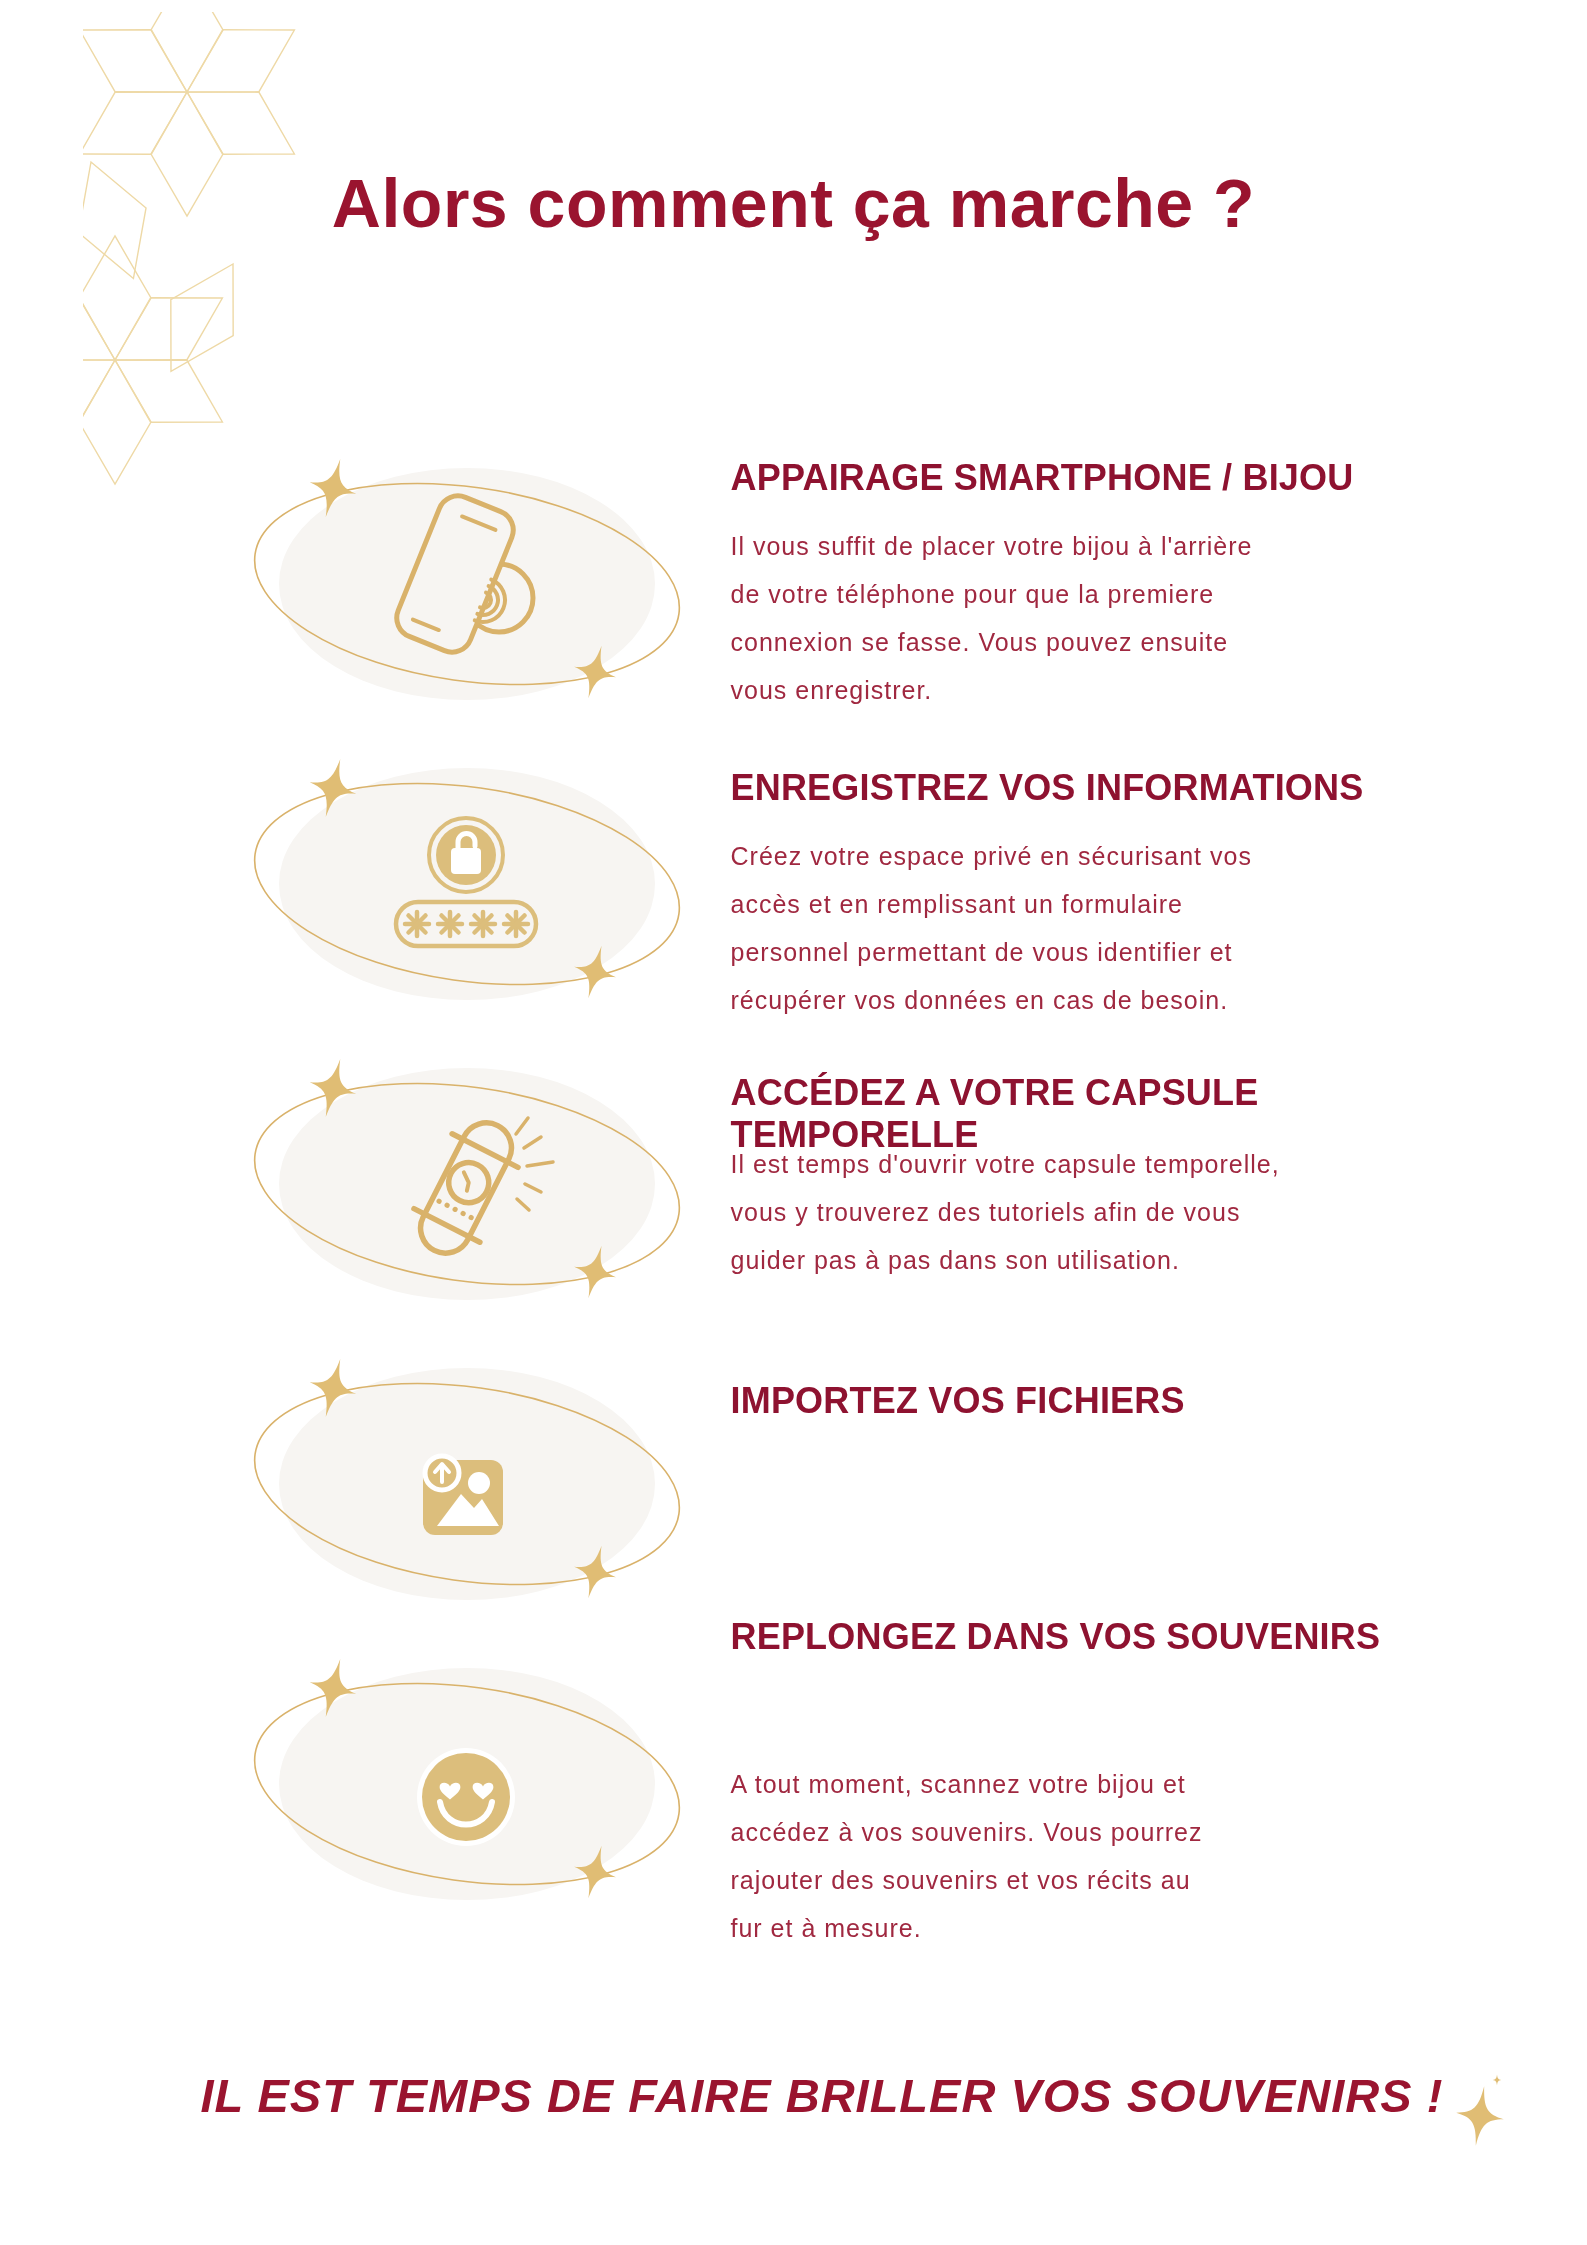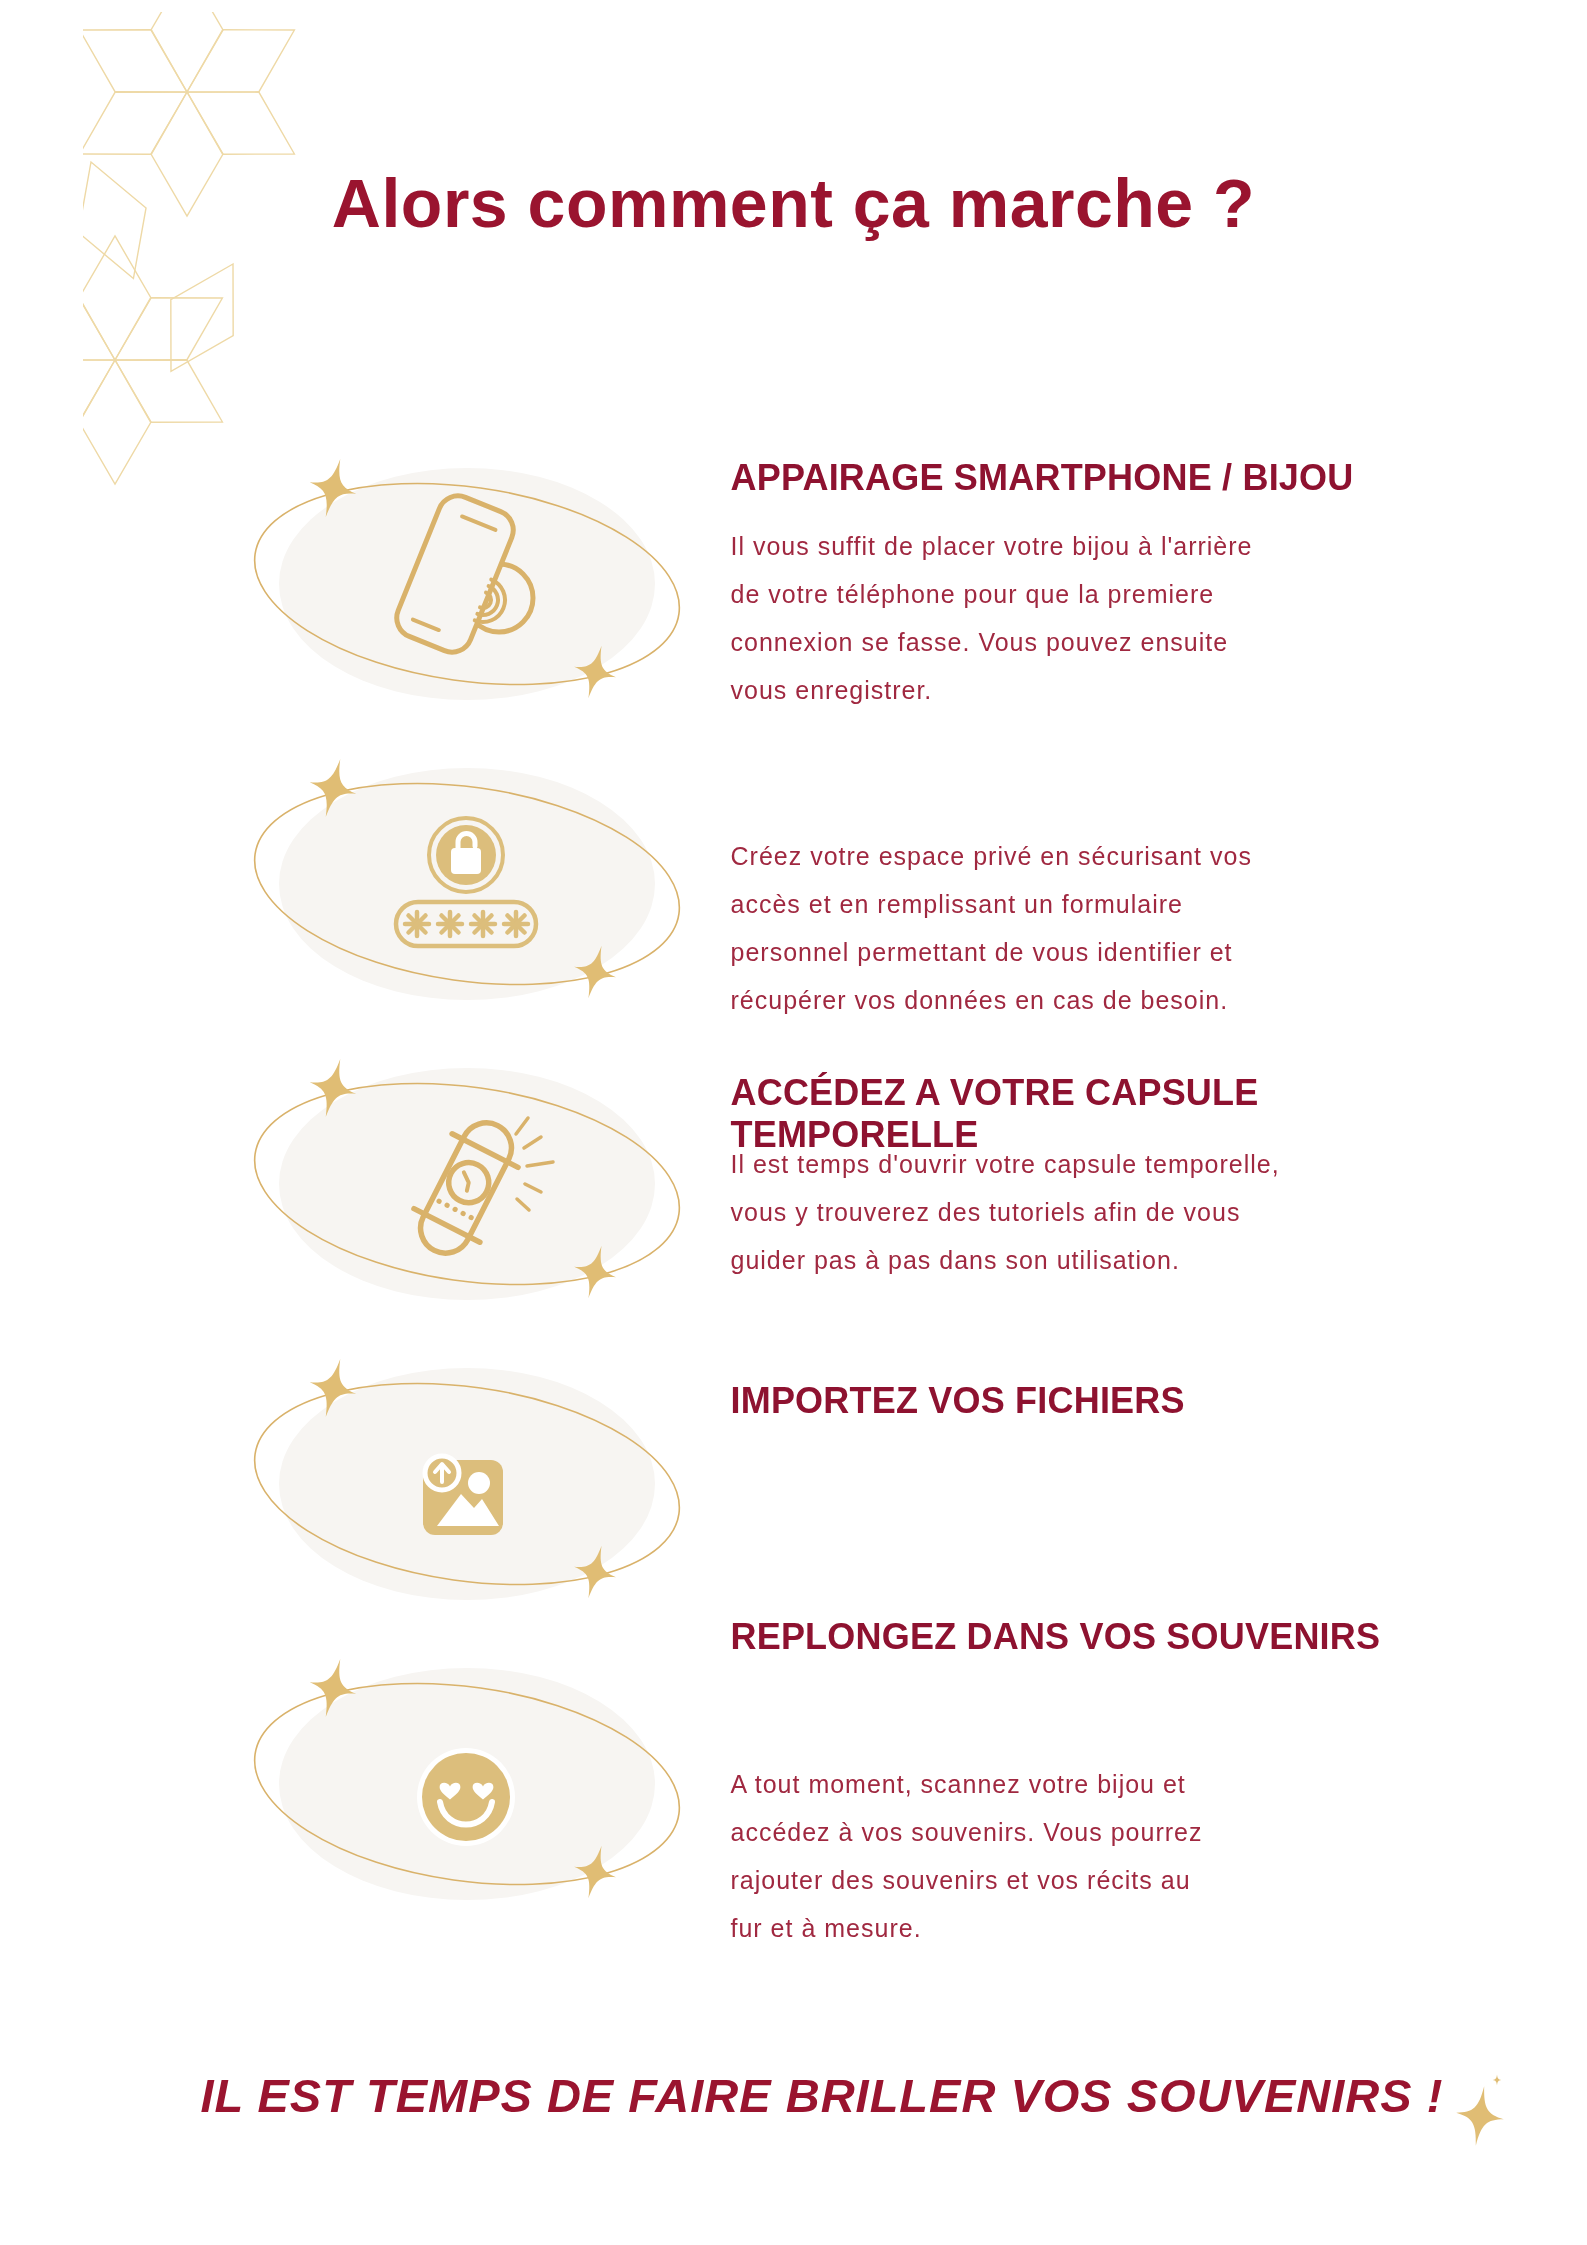--- a/index.html
+++ b/index.html
@@ -116,20 +116,21 @@
     <path d="M 225 106 v -6 a 8.5 8.5 0 0 1 17 0 v 4" fill="none" stroke="#ffffff" stroke-width="5" stroke-linecap="round"></path>
     <rect x="218" y="106" width="30" height="26" rx="4" fill="#ffffff"></rect>
     <rect x="163" y="160" width="140" height="44" rx="22" fill="none" stroke="#dcbe7c" stroke-width="4.5"></rect>
     <g stroke="#dcbe7c" stroke-width="4.5">
       <use href="#ast" transform="translate(184 182)"></use>
       <use href="#ast" transform="translate(217 182)"></use>
       <use href="#ast" transform="translate(250 182)"></use>
       <use href="#ast" transform="translate(283 182)"></use>
     </g>
   </svg>
+  <h2 class="step-heading" style="top:755px">ENREGISTREZ VOS INFORMATIONS</h2>
   <p class="step-body" style="top:820px">Créez votre espace privé en sécurisant vos
 accès et en remplissant un formulaire
 personnel permettant de vous identifier et
 récupérer vos données en cas de besoin.</p>
 
   <svg class="icon-oval" style="top:1030px" viewBox="0 0 480 290">
     <use href="#oval-frame"></use>
     <g stroke="#d9b26a" fill="none" stroke-width="5.5" stroke-linecap="round" transform="rotate(27 233 146)">
       <rect x="208" y="76" width="50" height="140" rx="25"></rect>
       <line x1="196" y1="104" x2="270" y2="104"></line>

